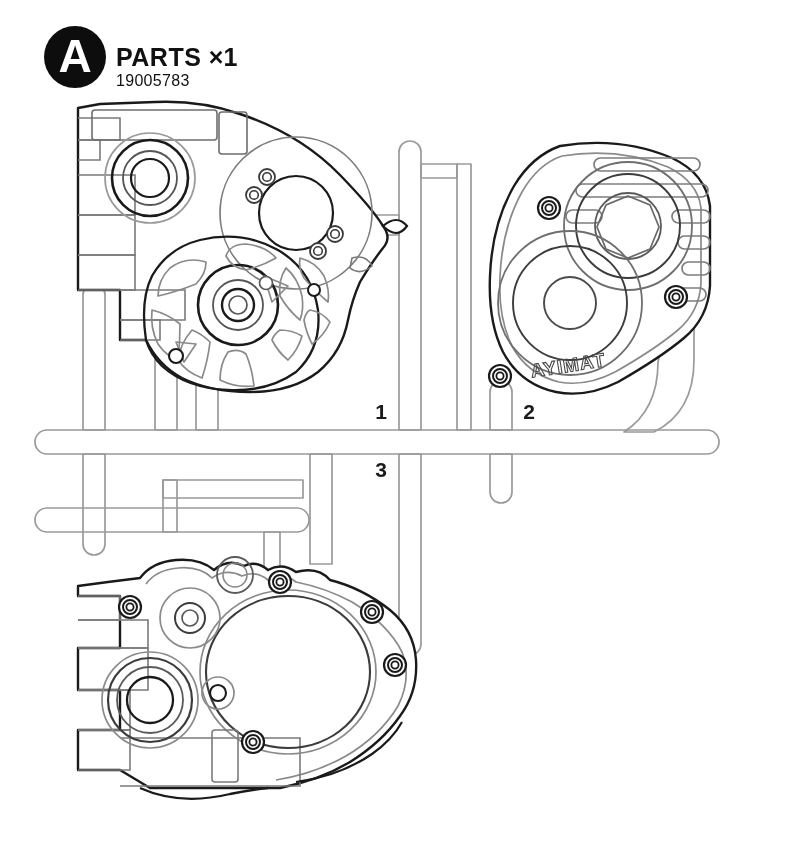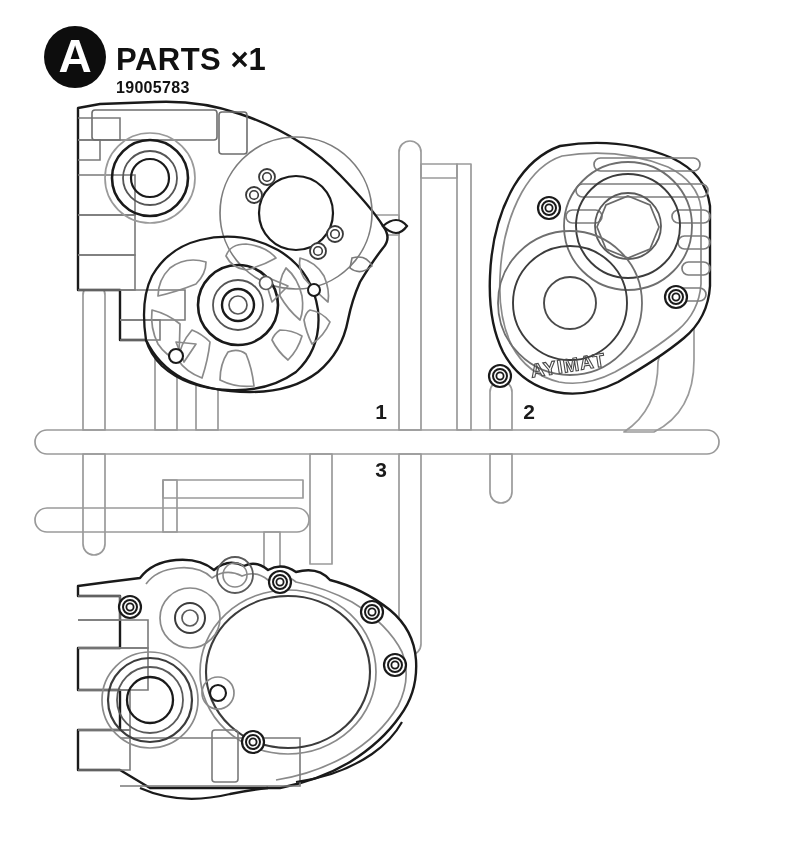--- a/index.html
+++ b/index.html
@@ -47,33 +47,33 @@
     line-height: 1;
     font-family: "Liberation Sans", sans-serif;
     letter-spacing: 0;
     padding-bottom: 3px;
     box-sizing: border-box;
   }
   .header-text {
     padding-top: 18px;
   }
   .parts-line {
-    font-size: 31px;
+    font-size: 25px;
     font-weight: bold;
     letter-spacing: 0.5px;
     line-height: 1.05;
     white-space: nowrap;
   }
   .parts-line .qty {
     font-weight: bold;
     letter-spacing: 0;
   }
   .part-number {
     font-size: 16px;
-    font-weight: bold;
+    font-weight: normal;
     letter-spacing: 0.3px;
     line-height: 1.25;
     margin-top: 1px;
   }
 
   
   #drawing {
     position: absolute;
     left: 0;
     top: 0;

